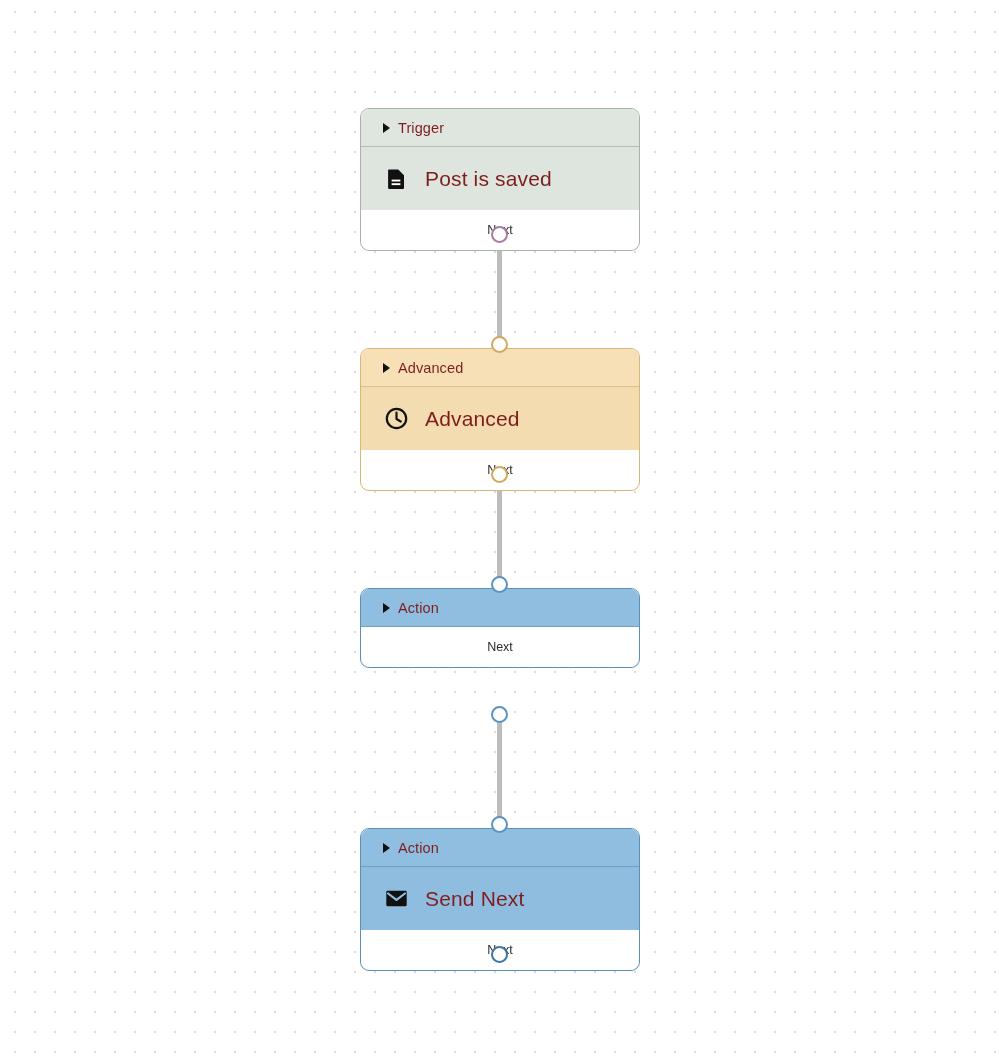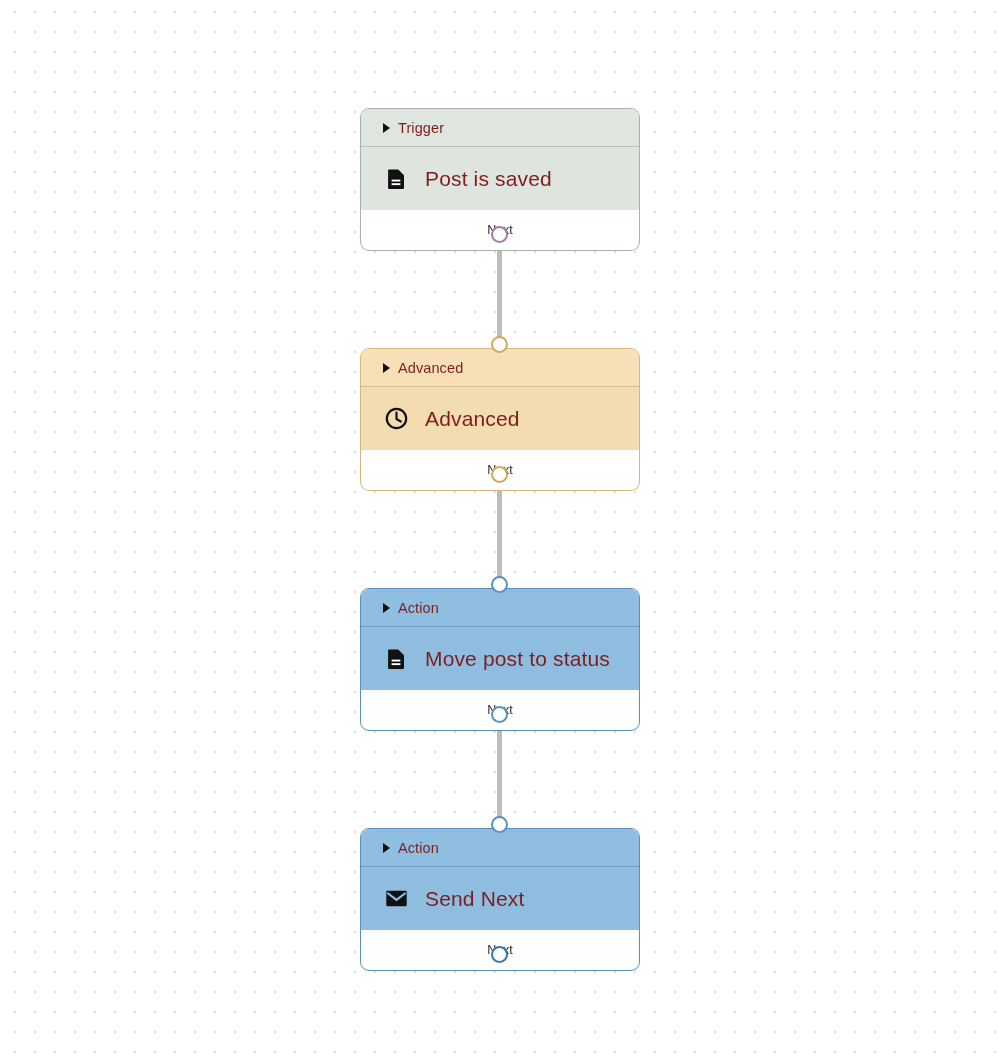--- a/index.html
+++ b/index.html
@@ -169,30 +169,20 @@
     </div>
   </div>
 
   <div class="node" style="top: 588px; left: 360px; width: 280px; border: 1px solid rgb(90, 144, 184);">
     <div class="node-inner" style="background: rgb(143, 189, 224);">
       <div class="node-header" style="background: rgb(144, 190, 224);">
         <span class="caret"></span>
         <span>Action</span>
       </div>
       <div class="hdr-divider" style="background: rgb(109, 159, 196);"></div>
-      <div class="node-body" style="background: rgb(143, 189, 224);">
-        <span class="node-icon">
-          <svg width="24" height="24" viewBox="0 0 24 24" aria-hidden="true">
-            <path d="M5 2.5h9.2L20 8.2V21a.9.9 0 0 1-.9.9H5a.9.9 0 0 1-.9-.9V3.4A.9.9 0 0 1 5 2.5z" fill="#111"></path>
-            <rect x="7.6" y="12.6" width="8.8" height="1.9" fill="#fff"></rect>
-            <rect x="7.6" y="16.2" width="8.8" height="1.9" fill="#fff"></rect>
-          </svg>
-        </span>
-        <span class="node-title">Move post to status</span>
-      </div>
       <div class="node-footer">Next</div>
     </div>
   </div>
 
   <div class="node" style="top: 828px; left: 360px; width: 280px; border: 1px solid rgb(90, 144, 184);">
     <div class="node-inner" style="background: rgb(143, 189, 224);">
       <div class="node-header" style="background: rgb(144, 190, 224);">
         <span class="caret"></span>
         <span>Action</span>
       </div>

